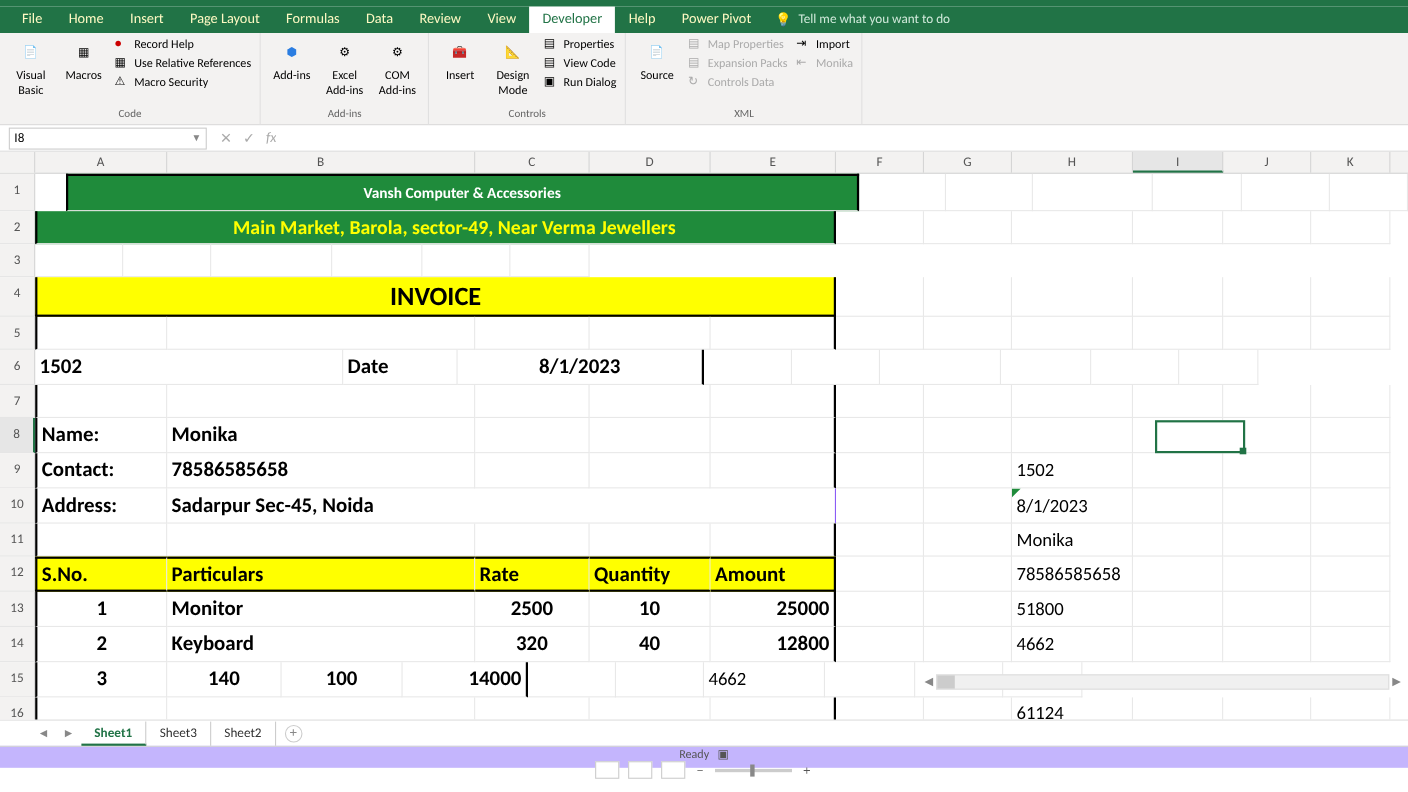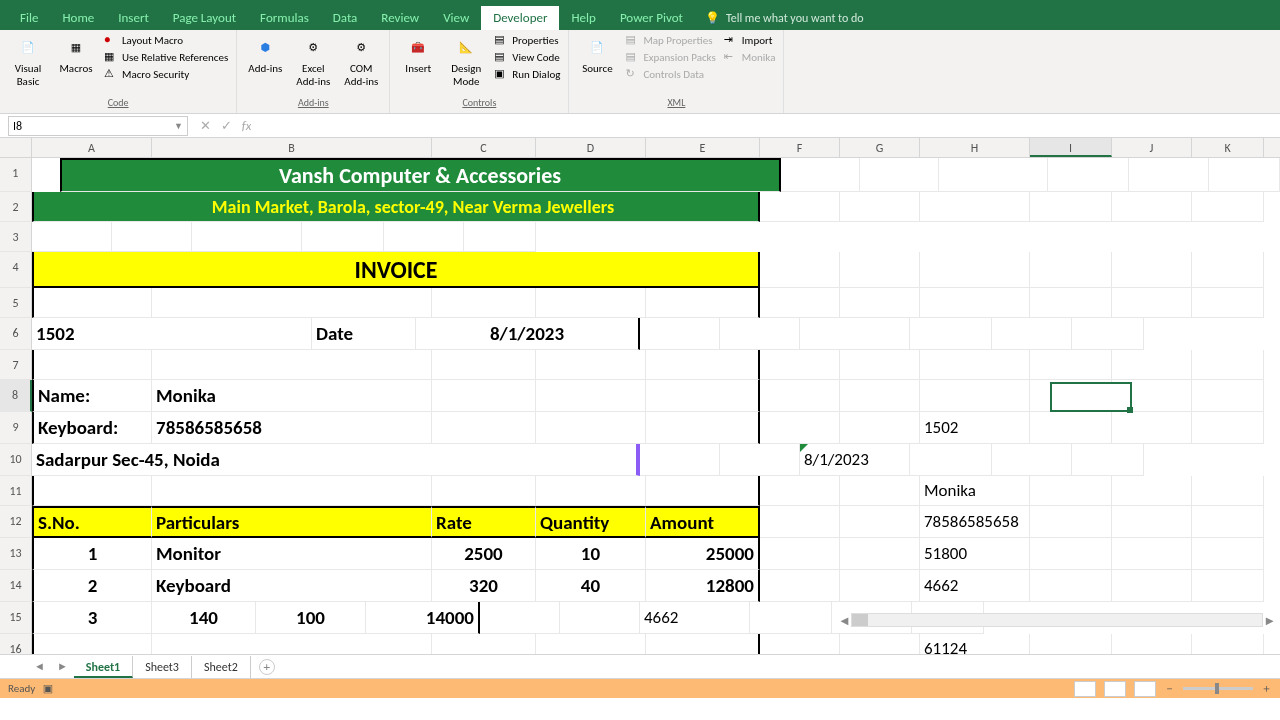--- a/index.html
+++ b/index.html
@@ -1,28 +1,28 @@
 <!DOCTYPE html>
 <html><head>
 <meta charset="utf-8">
 <style>
 * { box-sizing: border-box; margin: 0; padding: 0; }
 body { font-family: Calibri, Arial, sans-serif; font-size: 13px; background: #fff; overflow: hidden; width: 1280px; height: 720px; }
 
 .titlebar { height: 6px; background: #217346; }
 
 .ribbon-tabs { display: flex; align-items: center; background: #217346; height: 24px; padding: 0 8px; }
-.ribbon-tab { color: #86efac; padding: 0 12px; font-size: 13px; height: 24px; line-height: 24px; cursor: pointer; }
+.ribbon-tab { color: #fef9c3; padding: 0 12px; font-size: 13px; height: 24px; line-height: 24px; cursor: pointer; }
 .ribbon-tab.active { background: #fff; color: #217346; }
 .tellme { color: #cfe8d9; margin-left: 10px; font-size: 12px; display: flex; align-items: center; }
 .tellme-icon { margin-right: 6px; }
 
 .ribbon-content { background: #f3f2f1; border-bottom: 1px solid #d5d5d5; height: 84px; display: flex; }
 .ribbon-group { border-right: 1px solid #e0e0e0; padding: 2px 6px; display: flex; flex-direction: column; align-items: center; justify-content: space-between; }
-.ribbon-group-label { font-size: 10px; color: #666; text-align: center; padding: 2px 0; text-decoration: underline; }
+.ribbon-group-label { font-size: 10px; color: #666; text-align: center; padding: 2px 0; }
 .ribbon-group-inner { display: flex; align-items: flex-start; gap: 4px; }
 .big-btn { display: flex; flex-direction: column; align-items: center; justify-content: flex-start; width: 44px; font-size: 11px; text-align: center; padding: 2px; gap: 2px; }
 .big-btn .icon { width: 26px; height: 26px; display: flex; align-items: center; justify-content: center; }
 .small-btn { display: flex; align-items: center; font-size: 11px; gap: 4px; padding: 1px 2px; white-space: nowrap; }
 .small-btn.disabled { color: #aaa; }
 .col-stack { display: flex; flex-direction: column; gap: 1px; }
 .icon-placeholder { width: 14px; height: 14px; display: inline-block; }
 
 .namebox-bar { height: 24px; display: flex; align-items: center; border-bottom: 1px solid #d5d5d5; background: #fff; }
 .name-box { width: 180px; height: 20px; border: 1px solid #ccc; margin-left: 8px; padding: 0 4px; display: flex; align-items: center; justify-content: space-between; font-size: 12px; }
@@ -36,21 +36,21 @@
 .col-h { border-right: 1px solid #d5d5d5; text-align: center; font-size: 12px; color: #555; line-height: 20px; }
 .col-h.sel { background: #e6e6e6; border-bottom: 2px solid #217346; }
 
 .rows { display: flex; flex-direction: column; }
 .row { display: flex; height: 30px; }
 .row.sel .row-h { background: #e6e6e6; border-right: 2px solid #217346; }
 .row-h { width: 32px; background: #f3f2f1; border-right: 1px solid #d5d5d5; border-bottom: 1px solid #e5e5e5; text-align: center; font-size: 12px; color: #555; line-height: 30px; }
 .cell { border-right: 1px solid #e8e8e8; border-bottom: 1px solid #e8e8e8; padding: 0 4px; display: flex; align-items: center; overflow: hidden; font-size: 19px; font-weight: bold; }
 
 .hdr-green { background: #1f8b3b; color: #fff; justify-content: center; border-right: 2px solid #000; }
-.hdr-green.t1 { border-top: 2px solid #000; font-size: 22px; margin-left: 28px; }
+.hdr-green.t1 { border-top: 2px solid #000; font-size: 14px; margin-left: 28px; }
 .hdr-green.t2 { color: #ffff00; font-size: 18px; padding-left: 38px; }
 .hdr-green.t3 { font-size: 19px; }
 .yellow { background: #ffff00; color: #000; }
 .yellow.title { justify-content: center; font-size: 24px; border-left: 2px solid #000; border-right: 2px solid #000; border-bottom: 2px solid #000; }
 .b-left { border-left: 2px solid #000; }
 .b-right { border-right: 2px solid #000; }
 .b-top { border-top: 2px solid #000; }
 .b-bottom { border-bottom: 2px solid #000; }
 .ct { justify-content: center; }
 .rt { justify-content: flex-end; }
@@ -66,21 +66,21 @@
 
 .sheet-tabs { height: 24px; display: flex; align-items: center; border-top: 1px solid #d5d5d5; background: #fff; padding-left: 28px; }
 .nav-arrow { color: #888; padding: 0 6px; font-size: 11px; }
 .sheet-tab { border-right: 1px solid #ccc; padding: 0 12px; font-size: 12px; height: 22px; line-height: 22px; color: #333; }
 .sheet-tab.active { border-bottom: 2px solid #217346; font-weight: bold; color: #217346; }
 .new-sheet { margin-left: 8px; width: 16px; height: 16px; border: 1px solid #ccc; border-radius: 50%; text-align: center; line-height: 14px; font-size: 13px; color: #888; }
 .hscroll-mini { position: absolute; right: 4px; bottom: 26px; width: 438px; height: 16px; display: flex; align-items: center; }
 .hscroll-track { flex: 1; height: 14px; background: #f0f0f0; border: 1px solid #ddd; position: relative; }
 .hscroll-thumb { position: absolute; left: 0; width: 16px; height: 12px; background: #ccc; }
 
-.statusbar { height: 20px; background: #fdba74; border-top: 1px solid #d5d5d5; display: flex; align-items: center; padding: 0 8px; font-size: 11px; color: #555; justify-content: space-between; }
+.statusbar { height: 20px; background: #c4b5fd; border-top: 1px solid #d5d5d5; display: flex; align-items: center; padding: 0 8px; font-size: 11px; color: #555; justify-content: space-between; flex-direction: column; }
 .status-right { display: flex; align-items: center; gap: 8px; }
 .view-btn { width: 22px; height: 16px; border: 1px solid #ccc; background: #fff; }
 .zoom-slider { width: 70px; height: 3px; background: #ccc; position: relative; }
 .zoom-slider::before { content: ''; position: absolute; left: 45%; top: -4px; width: 4px; height: 11px; background: #888; }
 
 .cA { width: 120px; } .cB { width: 280px; } .cC { width: 104px; } .cD { width: 110px; } .cE { width: 114px; }
 .cF { width: 80px; } .cG { width: 80px; } .cH { width: 110px; } .cI { width: 82px; } .cJ { width: 80px; } .cK { width: 72px; }
 </style>
 </head>
 <body>
@@ -112,21 +112,21 @@
           <span class="icon">📄</span>
           <span>Visual Basic</span>
         </div>
       <div class="big-btn">
           <span class="icon">▦</span>
           <span>Macros</span>
         </div>
       <div class="col-stack">
         <div class="small-btn">
             <span class="icon-placeholder" style="color:#c00">●</span>
-            <span>Layout Macro</span>
+            <span>Record Help</span>
           </div>
         <div class="small-btn">
             <span class="icon-placeholder">▦</span>
             <span>Use Relative References</span>
           </div>
         <div class="small-btn">
             <span class="icon-placeholder">⚠</span>
             <span>Macro Security</span>
           </div>
       </div>
@@ -329,35 +329,36 @@
         <div class="cell cE b-right"></div>
         <div class="cell cF"></div>
         <div class="cell cG"></div>
         <div class="cell cH"></div>
         <div class="cell cI"></div>
         <div class="cell cJ"></div>
         <div class="cell cK"></div>
       </div>
     <div class="row" style="height:32px">
         <div class="row-h">9</div>
-        <div class="cell cA b-left">Keyboard:</div>
+        <div class="cell cA b-left">Contact:</div>
         <div class="cell cB">78586585658</div>
         <div class="cell cC"></div>
         <div class="cell cD"></div>
         <div class="cell cE b-right"></div>
         <div class="cell cF"></div>
         <div class="cell cG"></div>
         <div class="cell cH aux">1502</div>
         <div class="cell cI"></div>
         <div class="cell cJ"></div>
         <div class="cell cK"></div>
       </div>
     <div class="row" style="height:32px">
         <div class="row-h">10</div>
-        <div class="cell" style="width:608px;border-right:4px solid #8b5cf6">Sadarpur Sec-45, Noida</div>
+        <div class="cell cA b-left">Address:</div>
+        <div class="cell" style="width:608px;border-right:1px solid #8b5cf6">Sadarpur Sec-45, Noida</div>
         <div class="cell cF"></div>
         <div class="cell cG"></div>
         <div class="cell cH aux green-tri">8/1/2023</div>
         <div class="cell cI"></div>
         <div class="cell cJ"></div>
         <div class="cell cK"></div>
       </div>
     <div class="row">
         <div class="row-h">11</div>
         <div class="cell cA b-left"></div>

